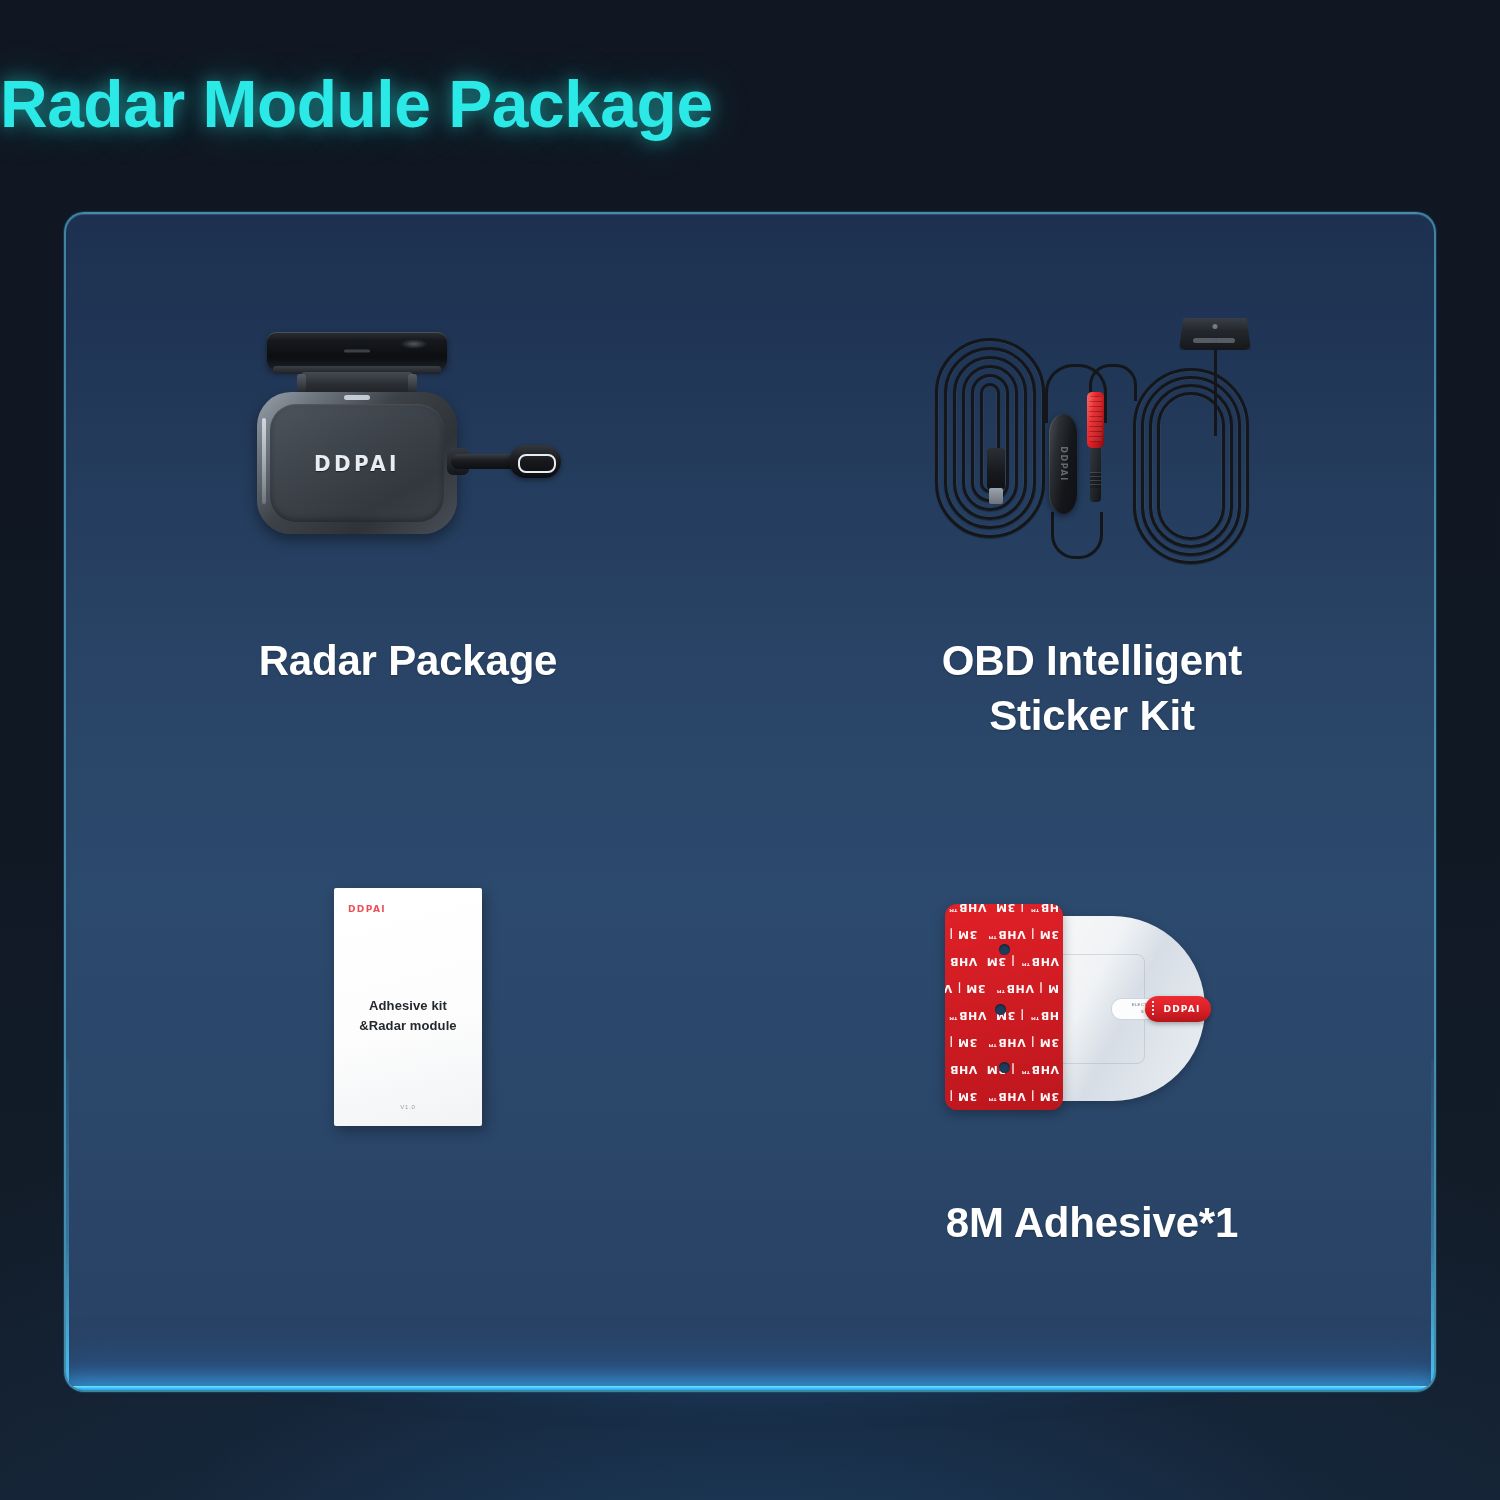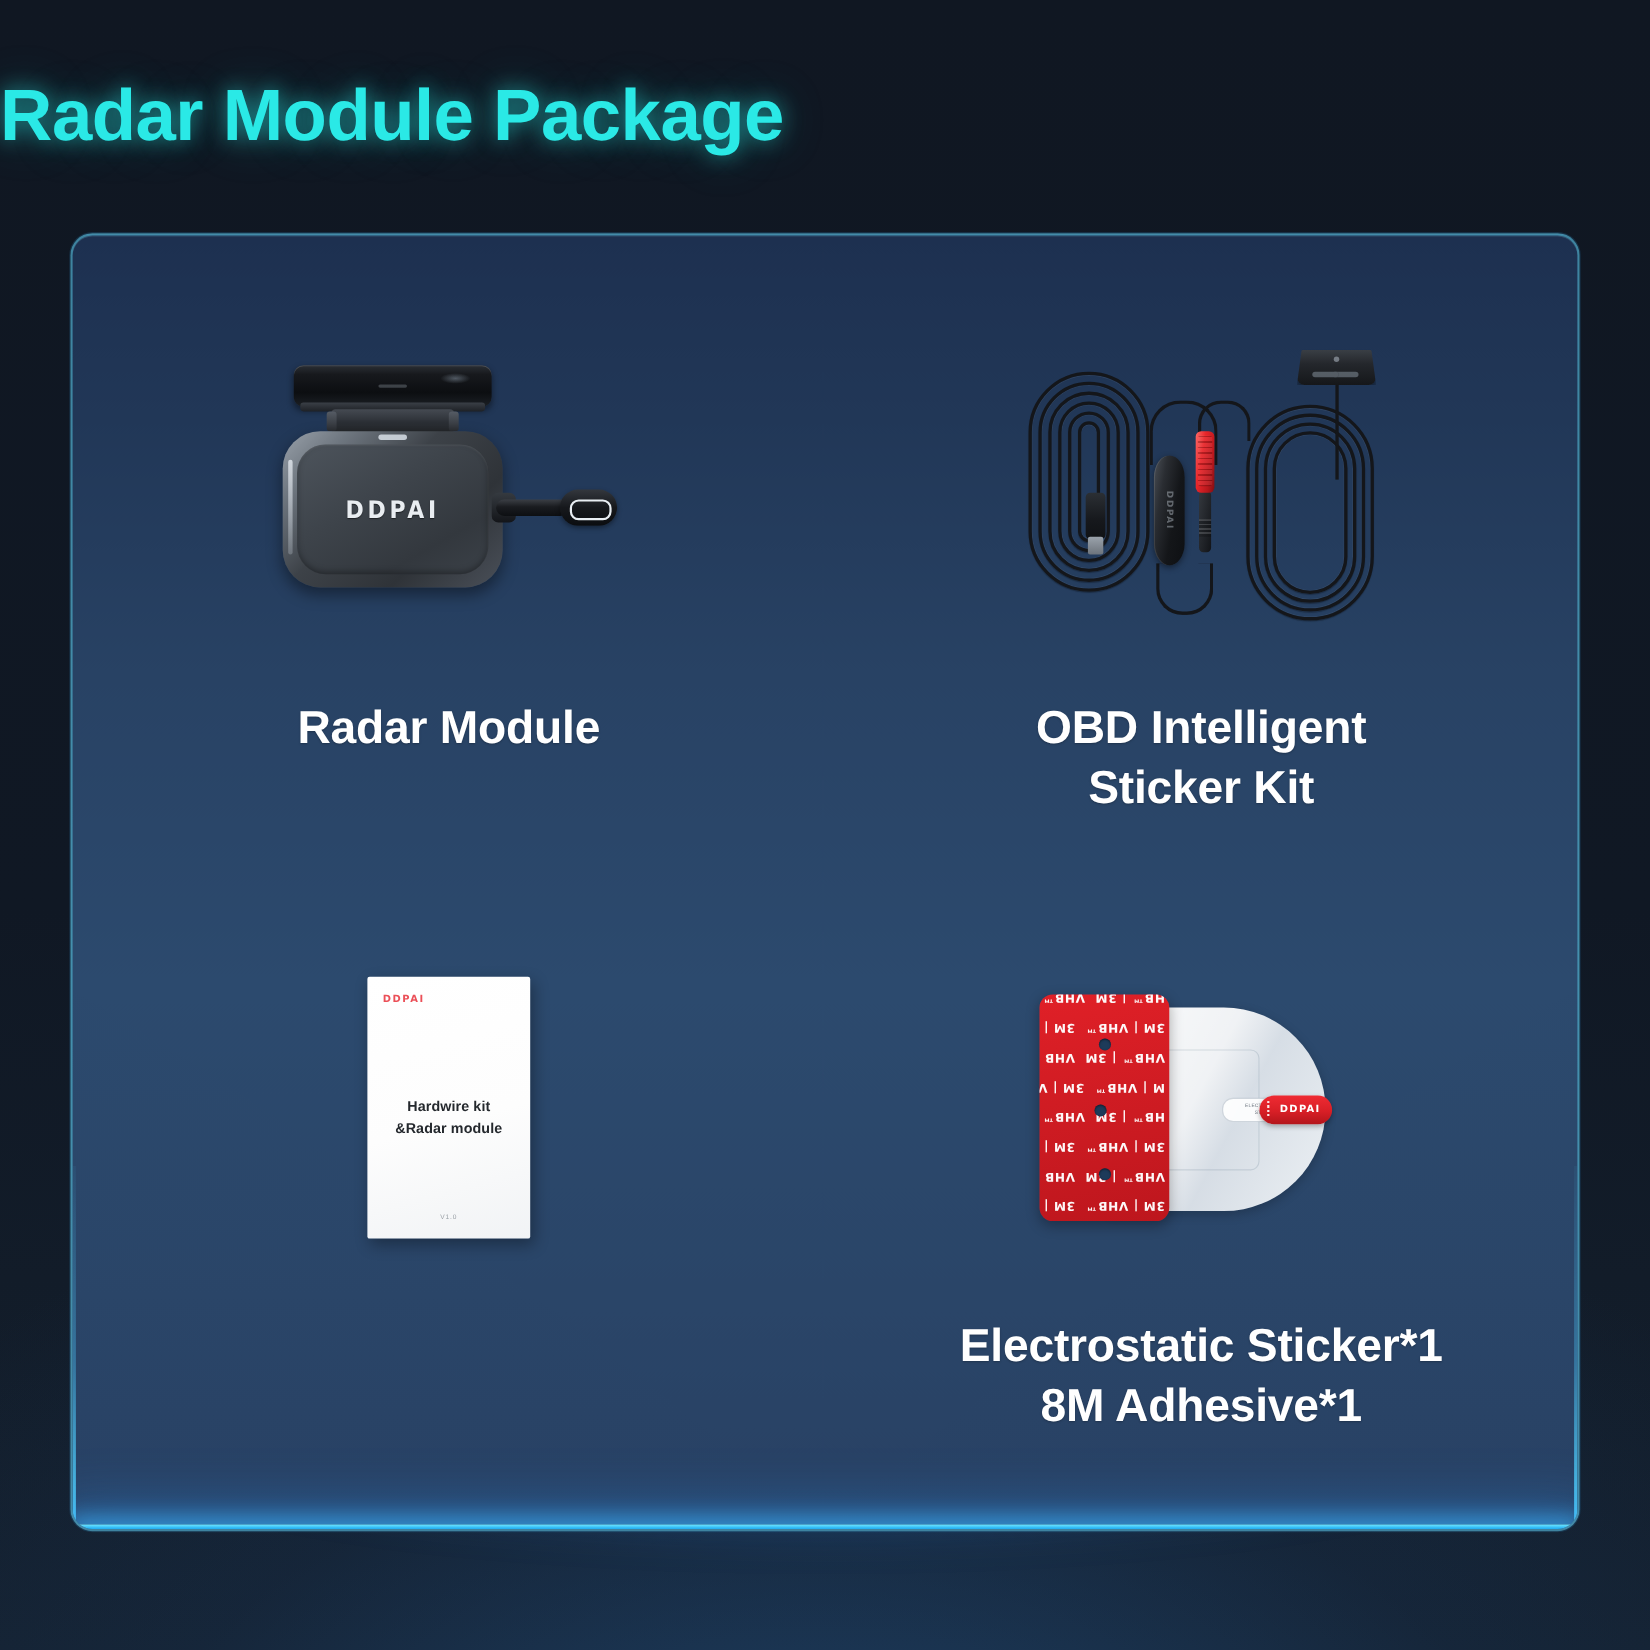--- a/index.html
+++ b/index.html
@@ -581,21 +581,21 @@
                 <div class="radar-rim-left"></div>
                 <div class="radar-face">
                   <span class="radar-logo">DDPAI</span>
                 </div>
               </div>
               <div class="radar-cable-boot"></div>
               <div class="radar-cable"></div>
               <div class="radar-usbc"></div>
             </div>
           </div>
-          <div class="caption">Radar Module</div>
+          <div class="caption">Radar Package</div>
         </div>
 
         <div class="cell cell-obd">
           <div class="art">
             <div class="obd">
               <div class="coil-left-wrap">
                 <div class="coil" style="left:0;top:0;width:104px;height:194px;"></div>
                 <div class="coil" style="left:9px;top:9px;width:86px;height:176px;"></div>
                 <div class="coil" style="left:18px;top:18px;width:68px;height:158px;"></div>
                 <div class="coil" style="left:27px;top:27px;width:50px;height:140px;"></div>
@@ -630,21 +630,21 @@
             <div>OBD Intelligent</div>
             <div>Sticker Kit</div>
           </div>
         </div>
 
         <div class="cell cell-manual">
           <div class="art">
             <div class="manual">
               <div class="manual-logo">DDPAI</div>
               <div class="manual-title">
-                <div>Hardwire kit</div>
+                <div>Adhesive kit</div>
                 <div>&amp;Radar module</div>
               </div>
               <div class="manual-footer">V1.0</div>
             </div>
           </div>
         </div>
 
         <div class="cell cell-sticker">
           <div class="art">
             <div class="sticker">
@@ -668,21 +668,20 @@
 VHB™ | 3M  VHB
 3M | VHB™  3M |
 HB™ | 3M  VHB™</div>
                 <div class="vhb-hole" style="left:54px;top:40px;"></div>
                 <div class="vhb-hole" style="left:50px;top:100px;"></div>
                 <div class="vhb-hole" style="left:54px;top:158px;"></div>
               </div>
             </div>
           </div>
           <div class="caption">
-            <div>Electrostatic Sticker*1</div>
             <div>8M Adhesive*1</div>
           </div>
         </div>
 
       </div>
     </div>
   </div>
 </div>
 
 </body></html>

